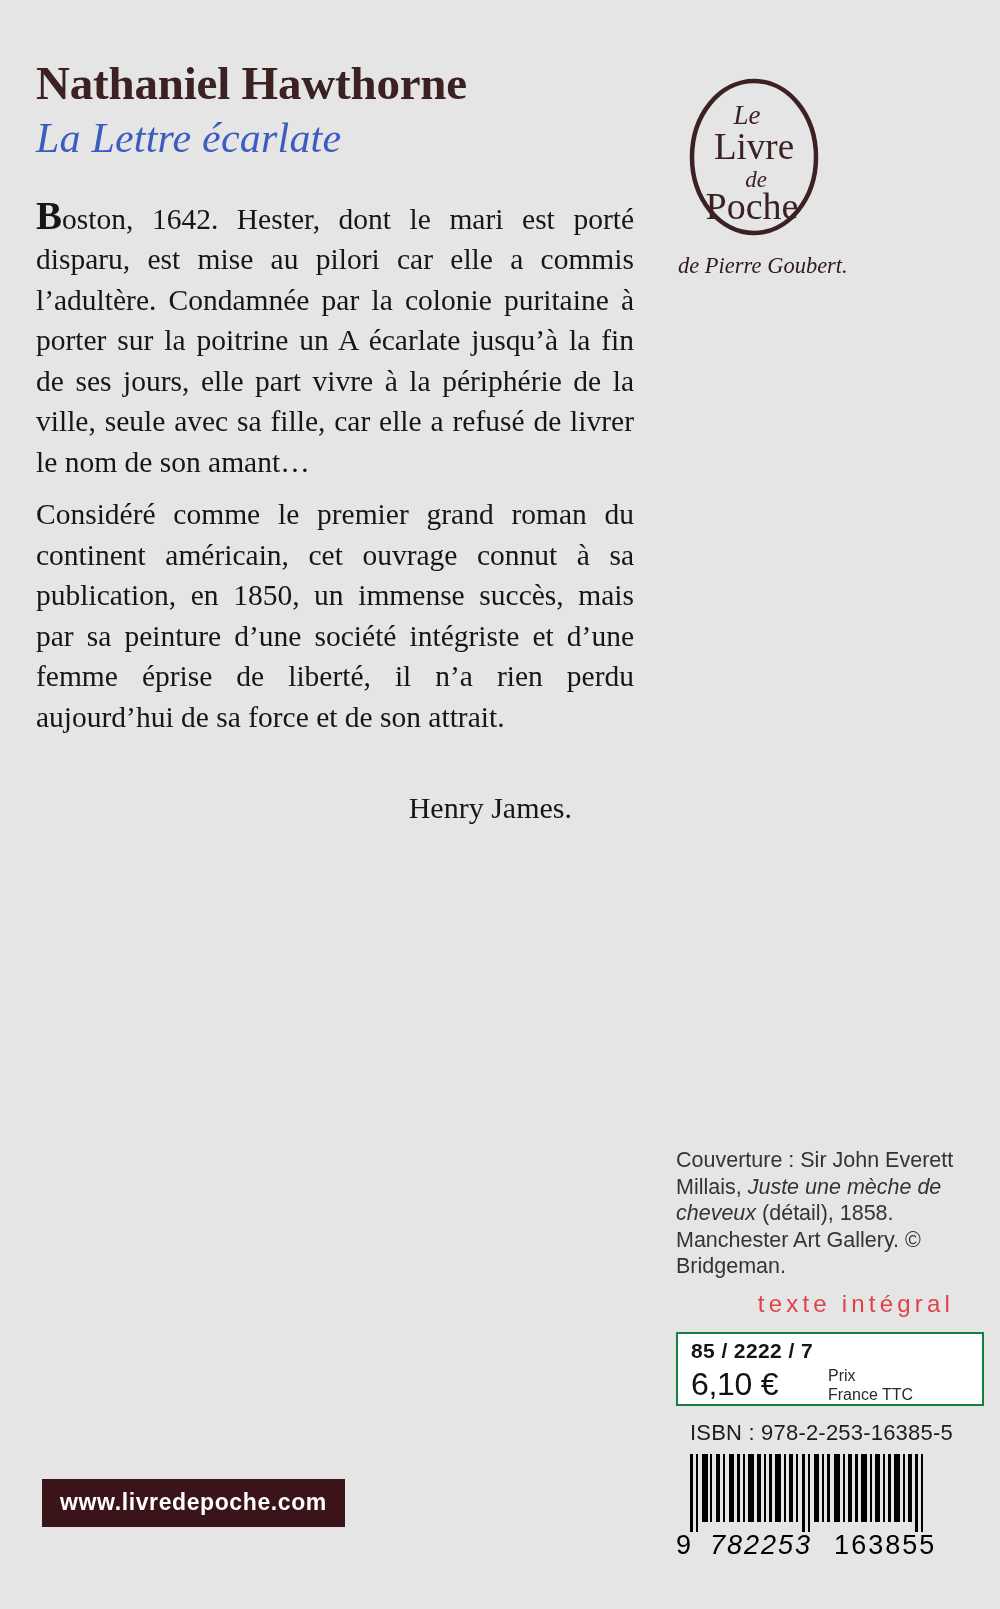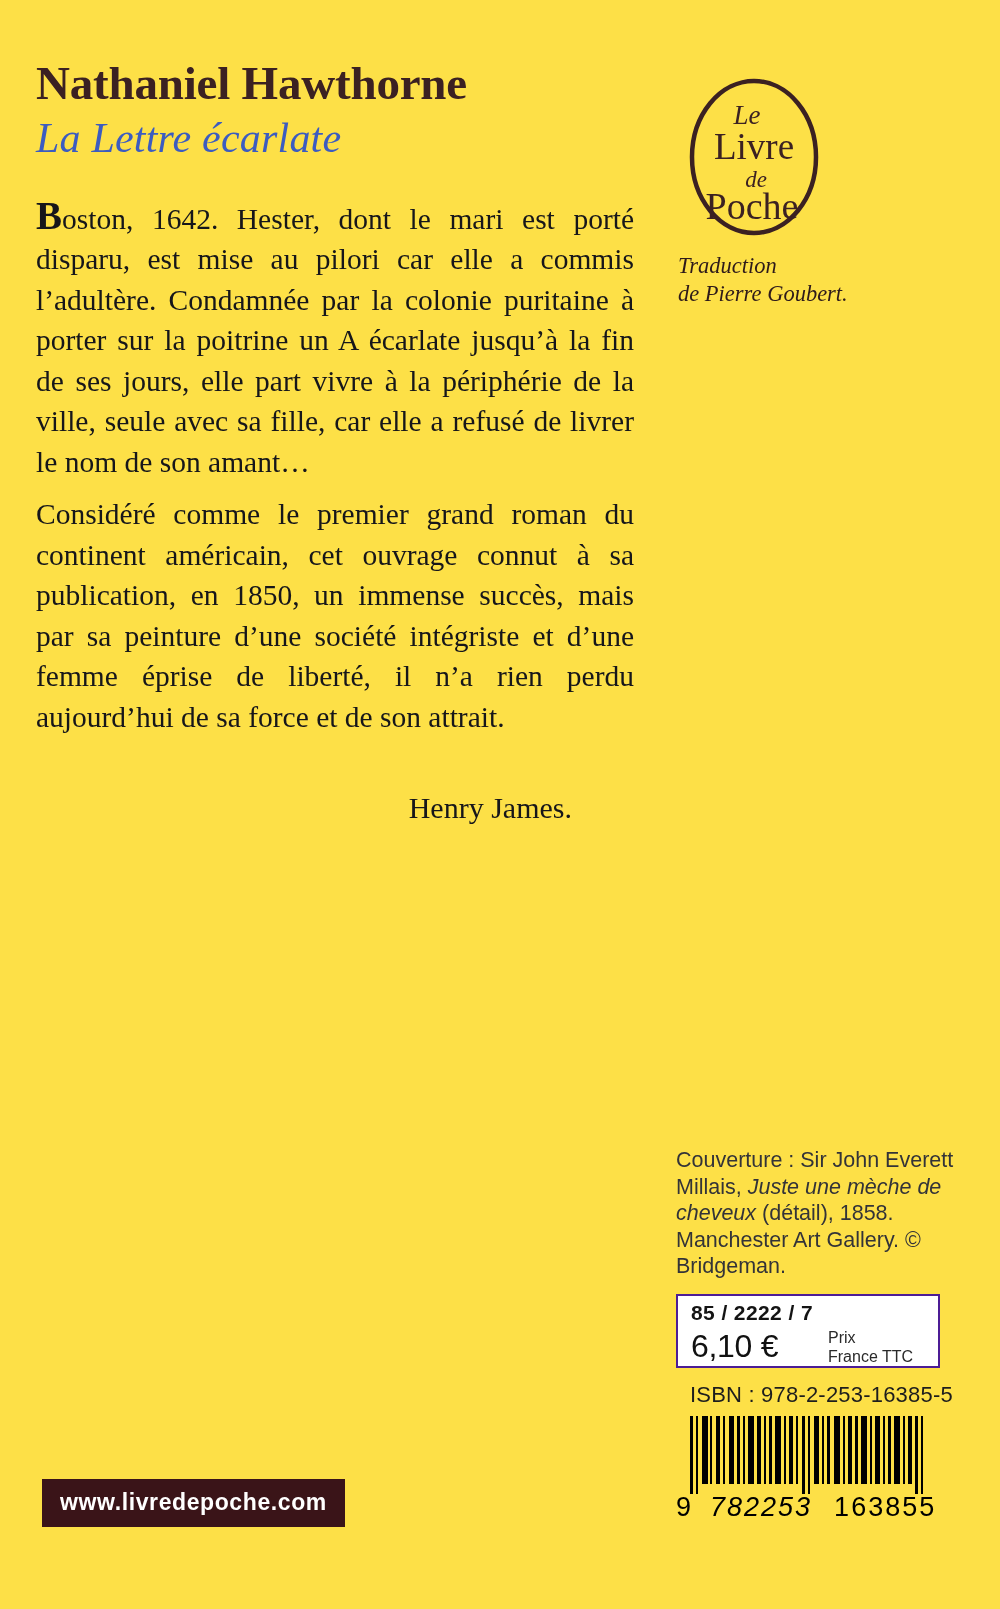--- a/index.html
+++ b/index.html
@@ -11,21 +11,21 @@
     width: 1000px;
     height: 1609px;
     position: relative;
     font-family: "Liberation Serif", serif;
     overflow: hidden;
   }
 
   .page {
     position: absolute;
     inset: 0;
-    background: #fde047;
+    background: #e5e5e5;
   }
 
   
   .left-col {
     position: absolute;
     left: 36px;
     top: 58px;
     width: 600px;
   }
 
@@ -156,22 +156,22 @@
     font-size: 24px;
     color: #e0424a;
     letter-spacing: 4.2px;
     text-align: right;
     margin: 10px 0 0 0;
     padding-right: 2px;
   }
 
   .price-box {
     margin-top: 14px;
-    border: 2px solid #4c1d95;
-    width: 264px;
+    border: 2px solid #15803d;
+    width: 308px;
     height: 74px;
     box-sizing: border-box;
     padding: 6px 0 0 13px;
     position: relative;
     background: #fff;
   }
   .price-code {
     font-family: "Liberation Sans", sans-serif;
     font-size: 21px;
     font-weight: 700;
@@ -271,29 +271,29 @@
         <ellipse cx="70" cy="81" rx="62" ry="76" fill="none" stroke="#3b2122" stroke-width="4.5"></ellipse>
         <text x="63" y="48" text-anchor="middle" font-family="Liberation Serif, serif" font-size="27" font-style="italic" fill="#3b2122">Le</text>
         <text x="70" y="83" text-anchor="middle" font-family="Liberation Serif, serif" font-size="37" fill="#3b2122">Livre</text>
         <text x="72" y="111" text-anchor="middle" font-family="Liberation Serif, serif" font-size="23" font-style="italic" fill="#3b2122">de</text>
         <text x="68" y="143" text-anchor="middle" font-family="Liberation Serif, serif" font-size="38" fill="#3b2122">Poche</text>
       </svg>
     </div>
 
 
     <div class="translation">
-      <div>Traduction</div>
       <div>de Pierre Goubert.</div>
     </div>
   </div>
 
   <div class="lower-right">
 
     <p class="cover-credit"><span>Couverture : Sir John Everett Millais, </span><i>Juste une mèche de cheveux</i><span> (détail), 1858. Manchester Art Gallery. © Bridgeman.</span></p>
 
+    <p class="texte-integral">texte intégral</p>
 
     <div class="price-box">
       <div class="price-code">85 / 2222 / 7</div>
       <div class="price-amount">6,10 €</div>
       <div class="price-note">
         <div>Prix</div>
         <div>France TTC</div>
       </div>
     </div>
 

